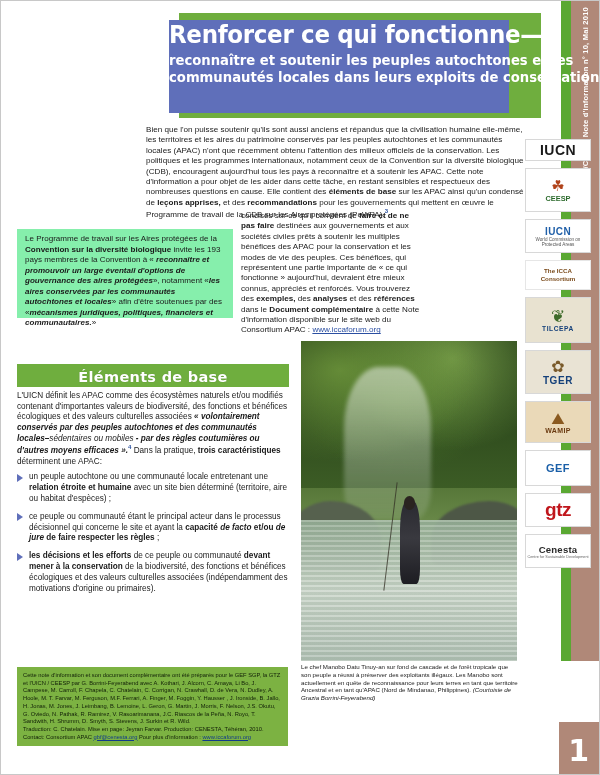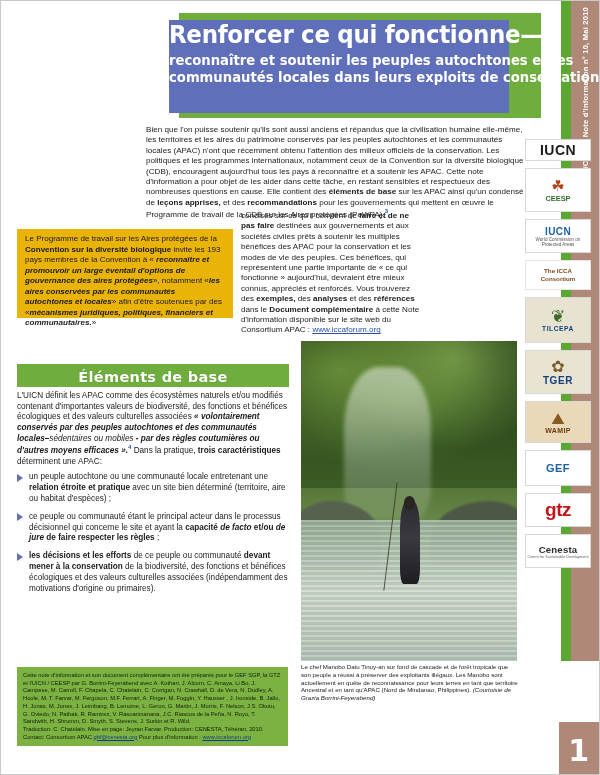--- a/index.html
+++ b/index.html
@@ -83,21 +83,21 @@
     color: #1a1a1a; text-align: left;
   }
   .intro b { font-weight: bold; }
   sup { font-size: 6px; vertical-align: super; }
   .sup-mark { color: #2850a0; font-weight: bold; }
 
   
   .orange-box {
     position: absolute; left: 16px; top: 228px;
     width: 216px; height: 89px;
-    background: #eab308;
+    background: #86efac;
     padding: 5px 8px 4px 8px;
     font-size: 8.05px; line-height: 1.305;
     color: #1a1a1a;
   }
   .orange-box b { font-weight: bold; }
   .orange-box .bi { font-weight: bold; font-style: italic; }
 
   
   .rcol {
     position: absolute; left: 240px; top: 210px;
@@ -318,21 +318,21 @@
   <div class="sec-body">
     <p>
       <span>L'UICN définit les APAC comme des écosystèmes naturels et/ou modifiés contenant d'importantes valeurs de biodiversité, des fonctions et bénéfices écologiques et des valeurs culturelles associées </span><span class="bi">« volontairement conservés par des peuples autochtones et des communautés locales–</span><i>sédentaires ou mobiles</i><span class="bi"> - par des règles coutumières ou d'autres moyens efficaces ».</span><sup class="sup-mark">4</sup>
       <span>Dans la pratique, </span><b>trois caractéristiques</b><span> déterminent une APAC:</span>
     </p>
 
     <div class="bullets">
 
       <div class="bul">
         <span class="tri"></span>
-        <span>un peuple autochtone ou une communauté locale entretenant une </span><b>relation étroite et pratique</b><span> avec un site bien déterminé (territoire, aire ou habitat d'espèces) ;</span>
+        <span>un peuple autochtone ou une communauté locale entretenant une </span><b>relation étroite et humaine</b><span> avec un site bien déterminé (territoire, aire ou habitat d'espèces) ;</span>
       </div>
 
       <div class="bul">
         <span class="tri"></span>
         <span>ce peuple ou communauté étant le principal acteur dans le processus décisionnel qui concerne le site et ayant la </span><b>capacité </b><span class="bi">de facto</span><b> et/ou </b><span class="bi">de jure</span><b> de faire respecter les règles</b><span> ;</span>
       </div>
 
       <div class="bul">
         <span class="tri"></span>
         <b>les décisions et les efforts</b><span> de ce peuple ou communauté </span><b>devant mener à la conservation</b><span> de la biodiversité, des fonctions et bénéfices écologiques et des valeurs culturelles associées (indépendamment des motivations d'origine ou primaires).</span>

